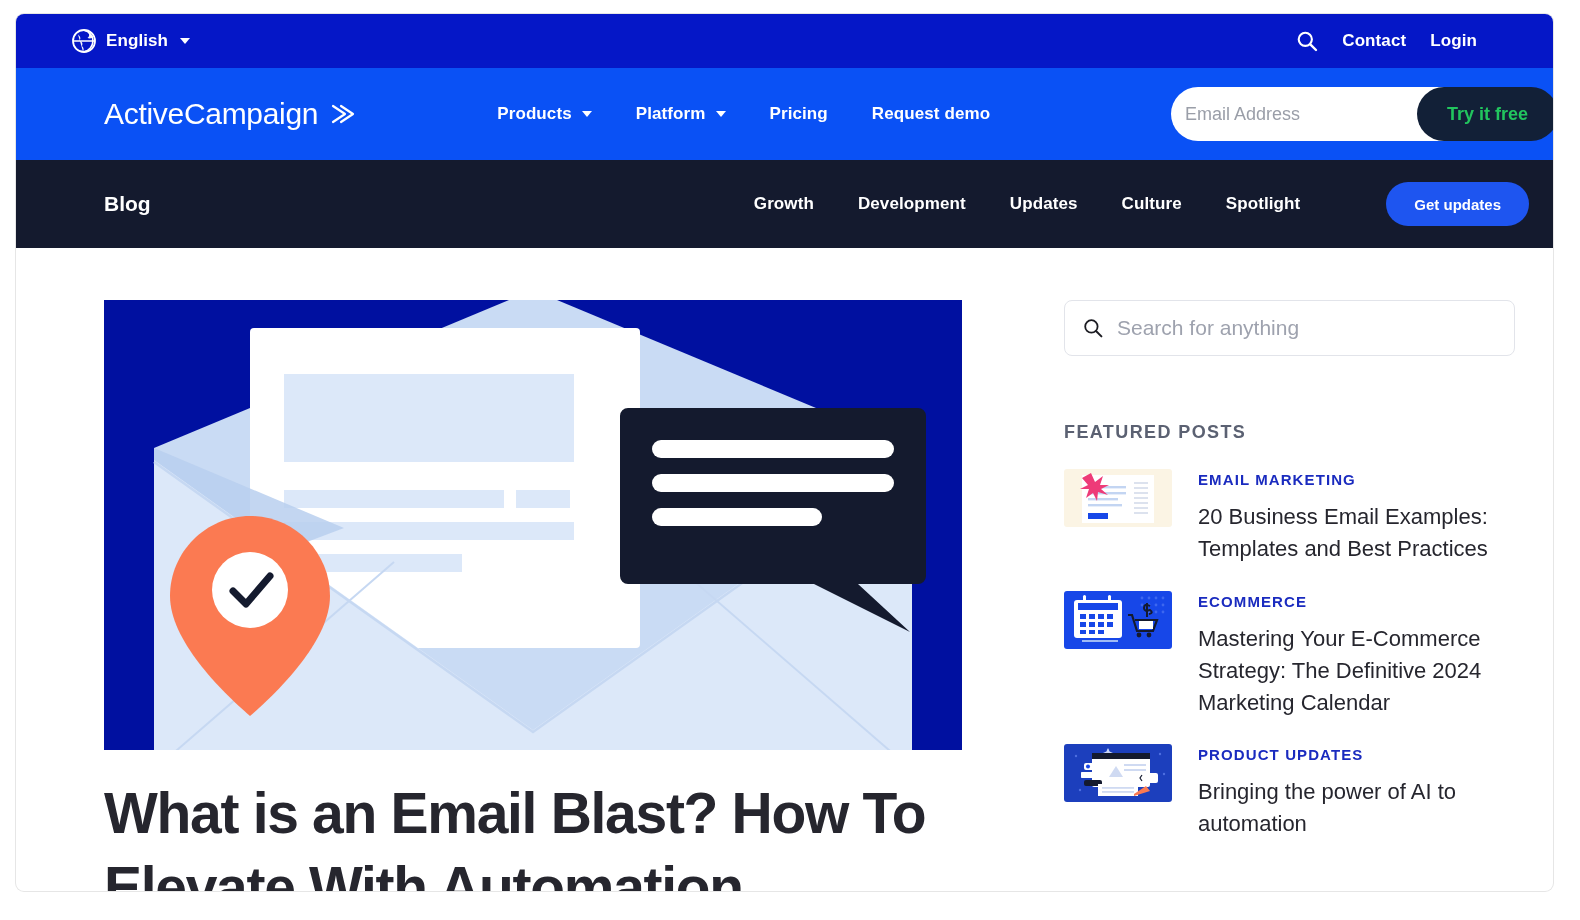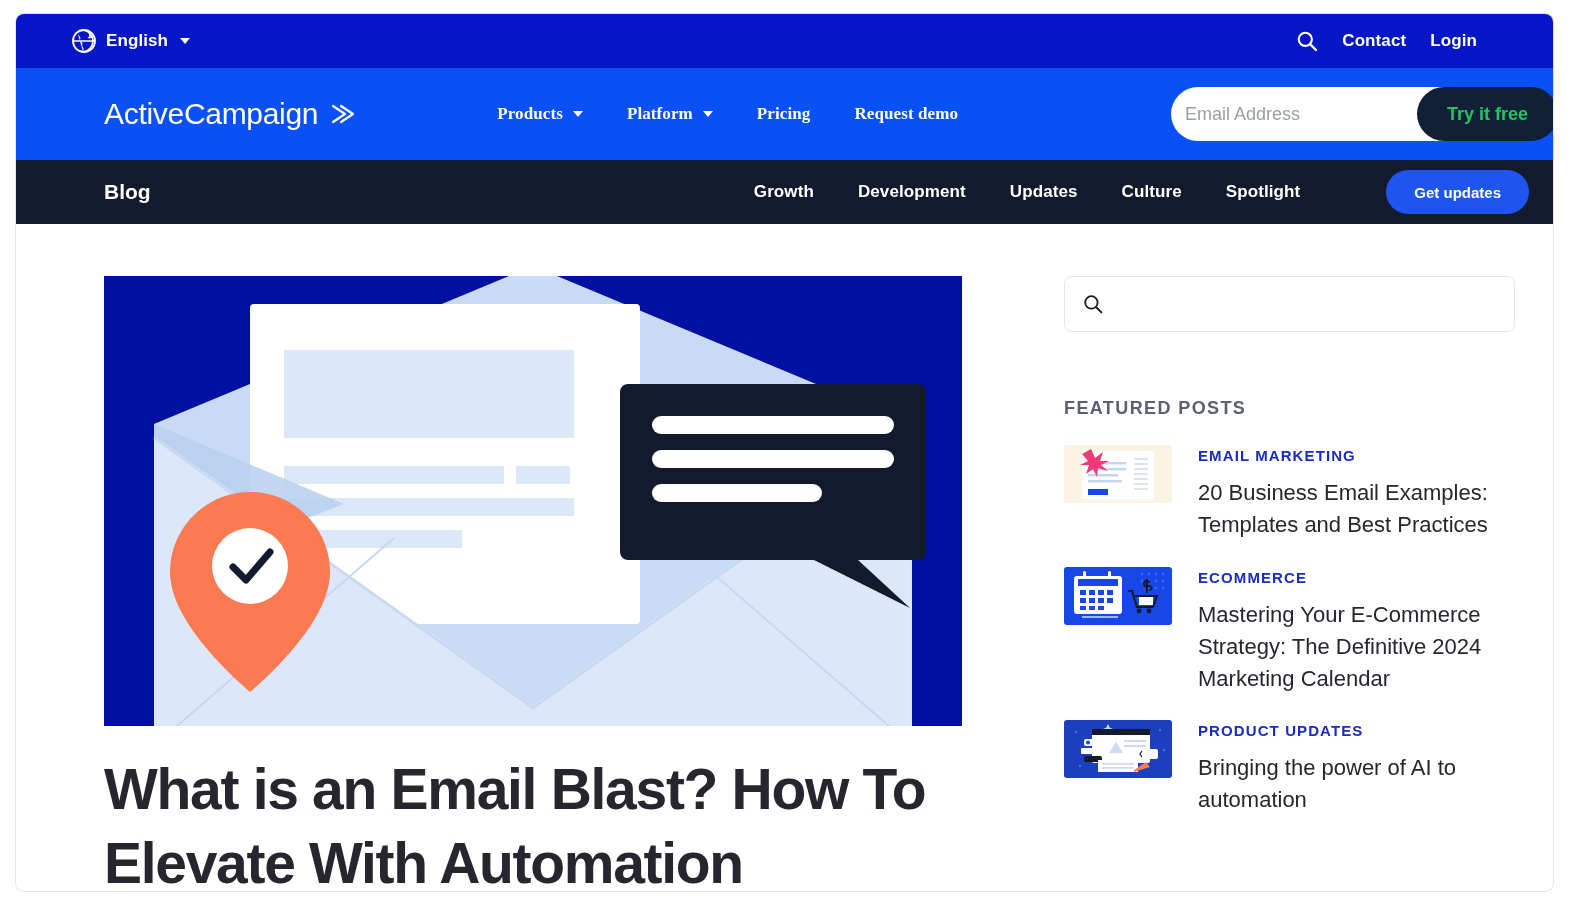--- a/index.html
+++ b/index.html
@@ -67,21 +67,20 @@
     color: #ffffff;
     font-size: 30px; font-weight: 400;
     letter-spacing: -.3px;
     white-space: nowrap;
     cursor: pointer;
   }
   .logo-mark { width: 26px; height: 26px; display:block; }
   .nav-links {
     display: flex; align-items: center; gap: 44px;
     margin-left: 142px;
-    font-family: Liberation Serif, serif;
   }
   .nav-links .nav-item {
     display: flex; align-items: center; gap: 8px;
     color: #ffffff; font-size: 17px; font-weight: 700;
     text-decoration: none; white-space: nowrap;
     letter-spacing: .1px; cursor: pointer;
   }
   .signup {
     margin-left: auto;
     display: flex; align-items: center;
@@ -105,21 +104,21 @@
     color: #22c55e;
     border: 0; border-radius: 999px;
     height: 54px; padding: 0 30px;
     font-family: "Liberation Sans", sans-serif;
     font-size: 18px; font-weight: 700;
     cursor: pointer; white-space: nowrap;
   }
 
   
   .blog-nav {
-    height: 64px;
+    height: 88px;
     background: #141a2e;
     display: flex; align-items: center;
     padding: 0 24px 0 88px;
   }
   .blog-brand {
     color: #ffffff; font-size: 21px; font-weight: 700;
     text-decoration: none; cursor: pointer;
   }
   .blog-links {
     margin-left: auto;
@@ -328,20 +327,21 @@
       <h1 class="post-title">What is an Email Blast? How To Elevate With Automation</h1>
     </div>
 
     <div class="col-side">
 
       <div class="side-search">
         <svg width="20" height="20" viewBox="0 0 20 20">
           <circle cx="8.4" cy="8.4" r="6.2" fill="none" stroke="#1c1c22" stroke-width="1.8"></circle>
           <path d="M13 13 L 18.4 18.4" stroke="#1c1c22" stroke-width="2" stroke-linecap="round"></path>
         </svg>
+        <input type="text" placeholder="Search for anything" style="">
       </div>
 
       <div class="featured-head">FEATURED POSTS</div>
 
       <div class="post-row">
         <div class="thumb">
           <svg width="108" height="58" viewBox="0 0 108 58">
             <rect width="108" height="58" fill="#fbf4e4"></rect>
             <rect x="18" y="6" width="72" height="48" fill="#ffffff"></rect>
             <rect x="24" y="17" width="38" height="2.4" fill="#c3d5f2"></rect>

